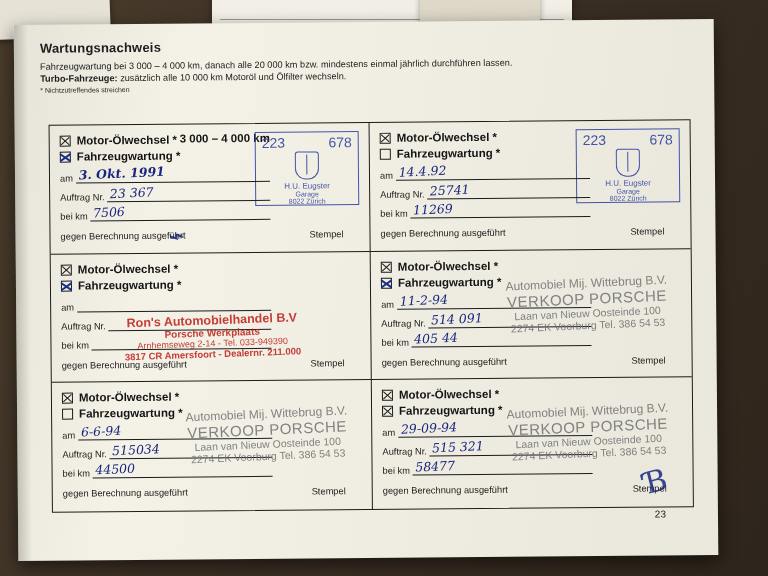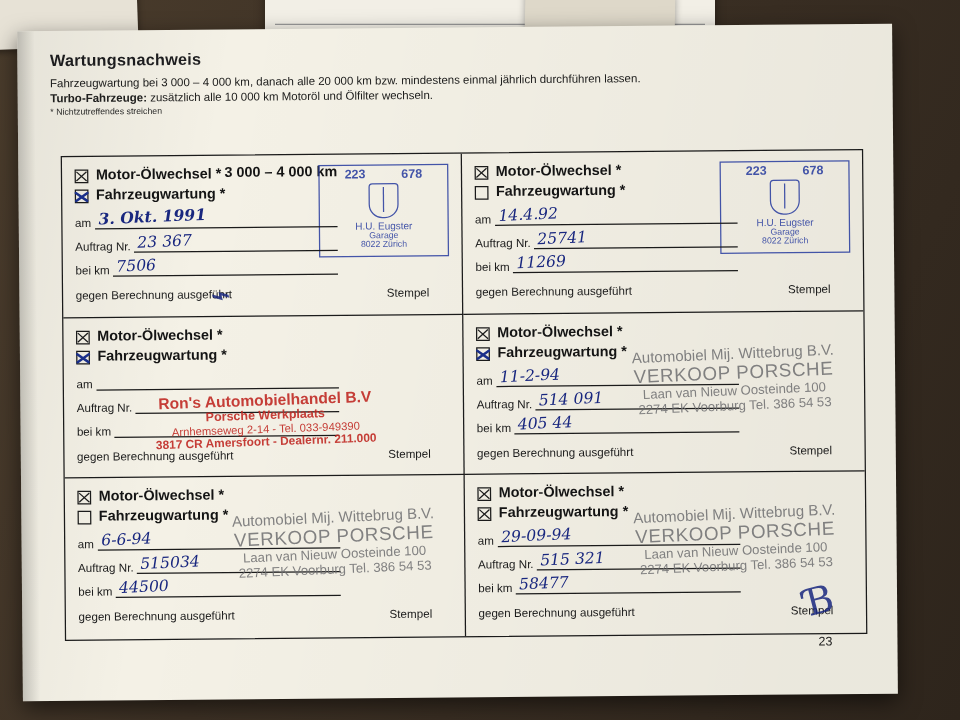--- a/index.html
+++ b/index.html
@@ -215,23 +215,23 @@
     color: #2b3fa0;
     font-size: 8px;
     text-align: center;
     box-sizing: border-box;
     padding-top: 2px;
     z-index: 2;
     opacity: .88;
   }
   .stamp-blue .nums {
     display: flex; justify-content: space-between;
-    padding: 0 20px;
-    font-weight: 700;
-    font-size: 10px;
+    padding: 0 6px;
+    font-weight: 400;
+    font-size: 14px;
   }
   .stamp-blue .crest {
     width: 22px; height: 26px;
     margin: 1px auto 0 auto;
     border: 1.2px solid #2b3fa0;
     border-radius: 3px 3px 11px 11px;
     position: relative;
   }
   .stamp-blue .crest::before {
     content: "";

